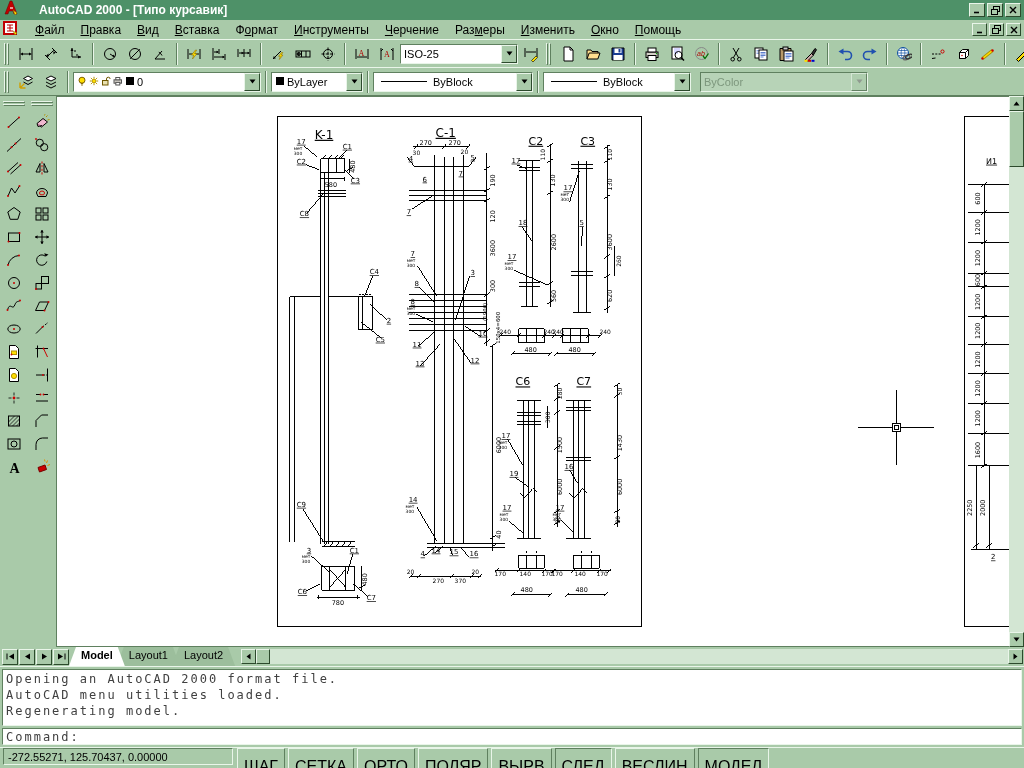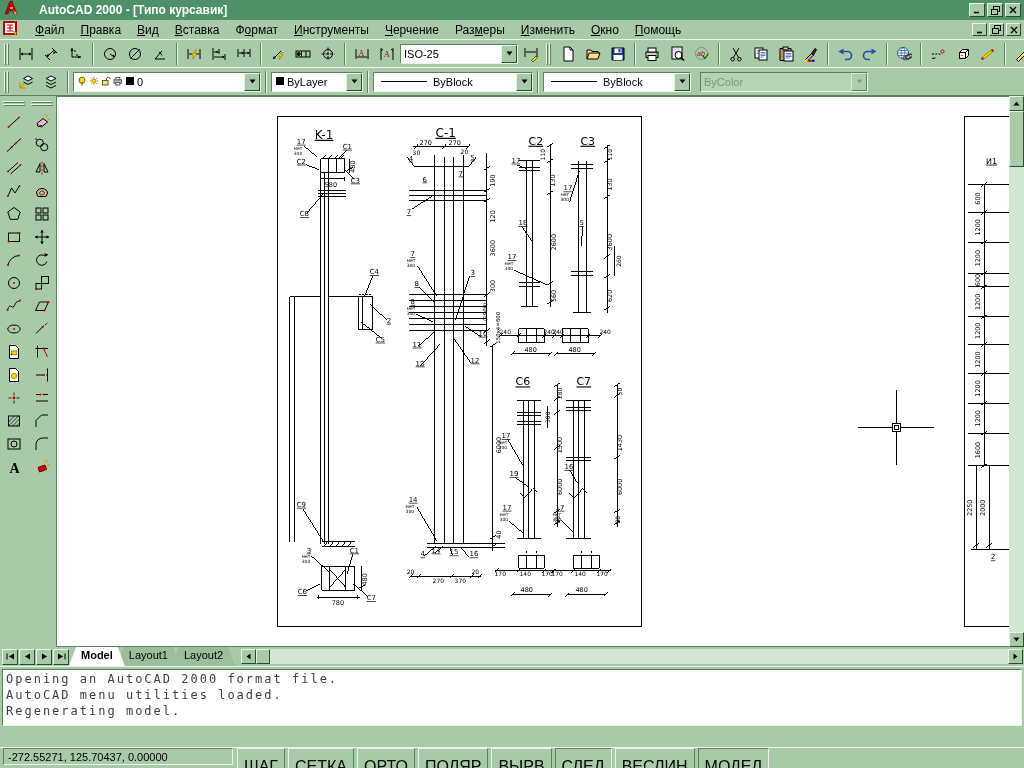--- a/index.html
+++ b/index.html
@@ -953,20 +953,23 @@
         </button>
     </span>
   </div>
 
   <div class="cmdwin">
     <div class="cmd-box" id="cmd-history">
         <div>Opening an AutoCAD 2000 format file.</div>
         <div>AutoCAD menu utilities loaded.</div>
         <div>Regenerating model.</div>
       </div>
+    <div class="cmd-box" id="cmd-prompt-box">
+      <span>Command:</span>
+    </div>
   </div>
 
   <div class="statusbar">
     <span class="coords">-272.55271, 125.70437, 0.00000</span>
     <span id="status-toggles" style="display:flex;gap:3px">
         <button class="toggle">ШАГ</button>
         <button class="toggle">СЕТКА</button>
         <button class="toggle">ОРТО</button>
         <button class="toggle">ПОЛЯР</button>
         <button class="toggle">ВЫРВ</button>

